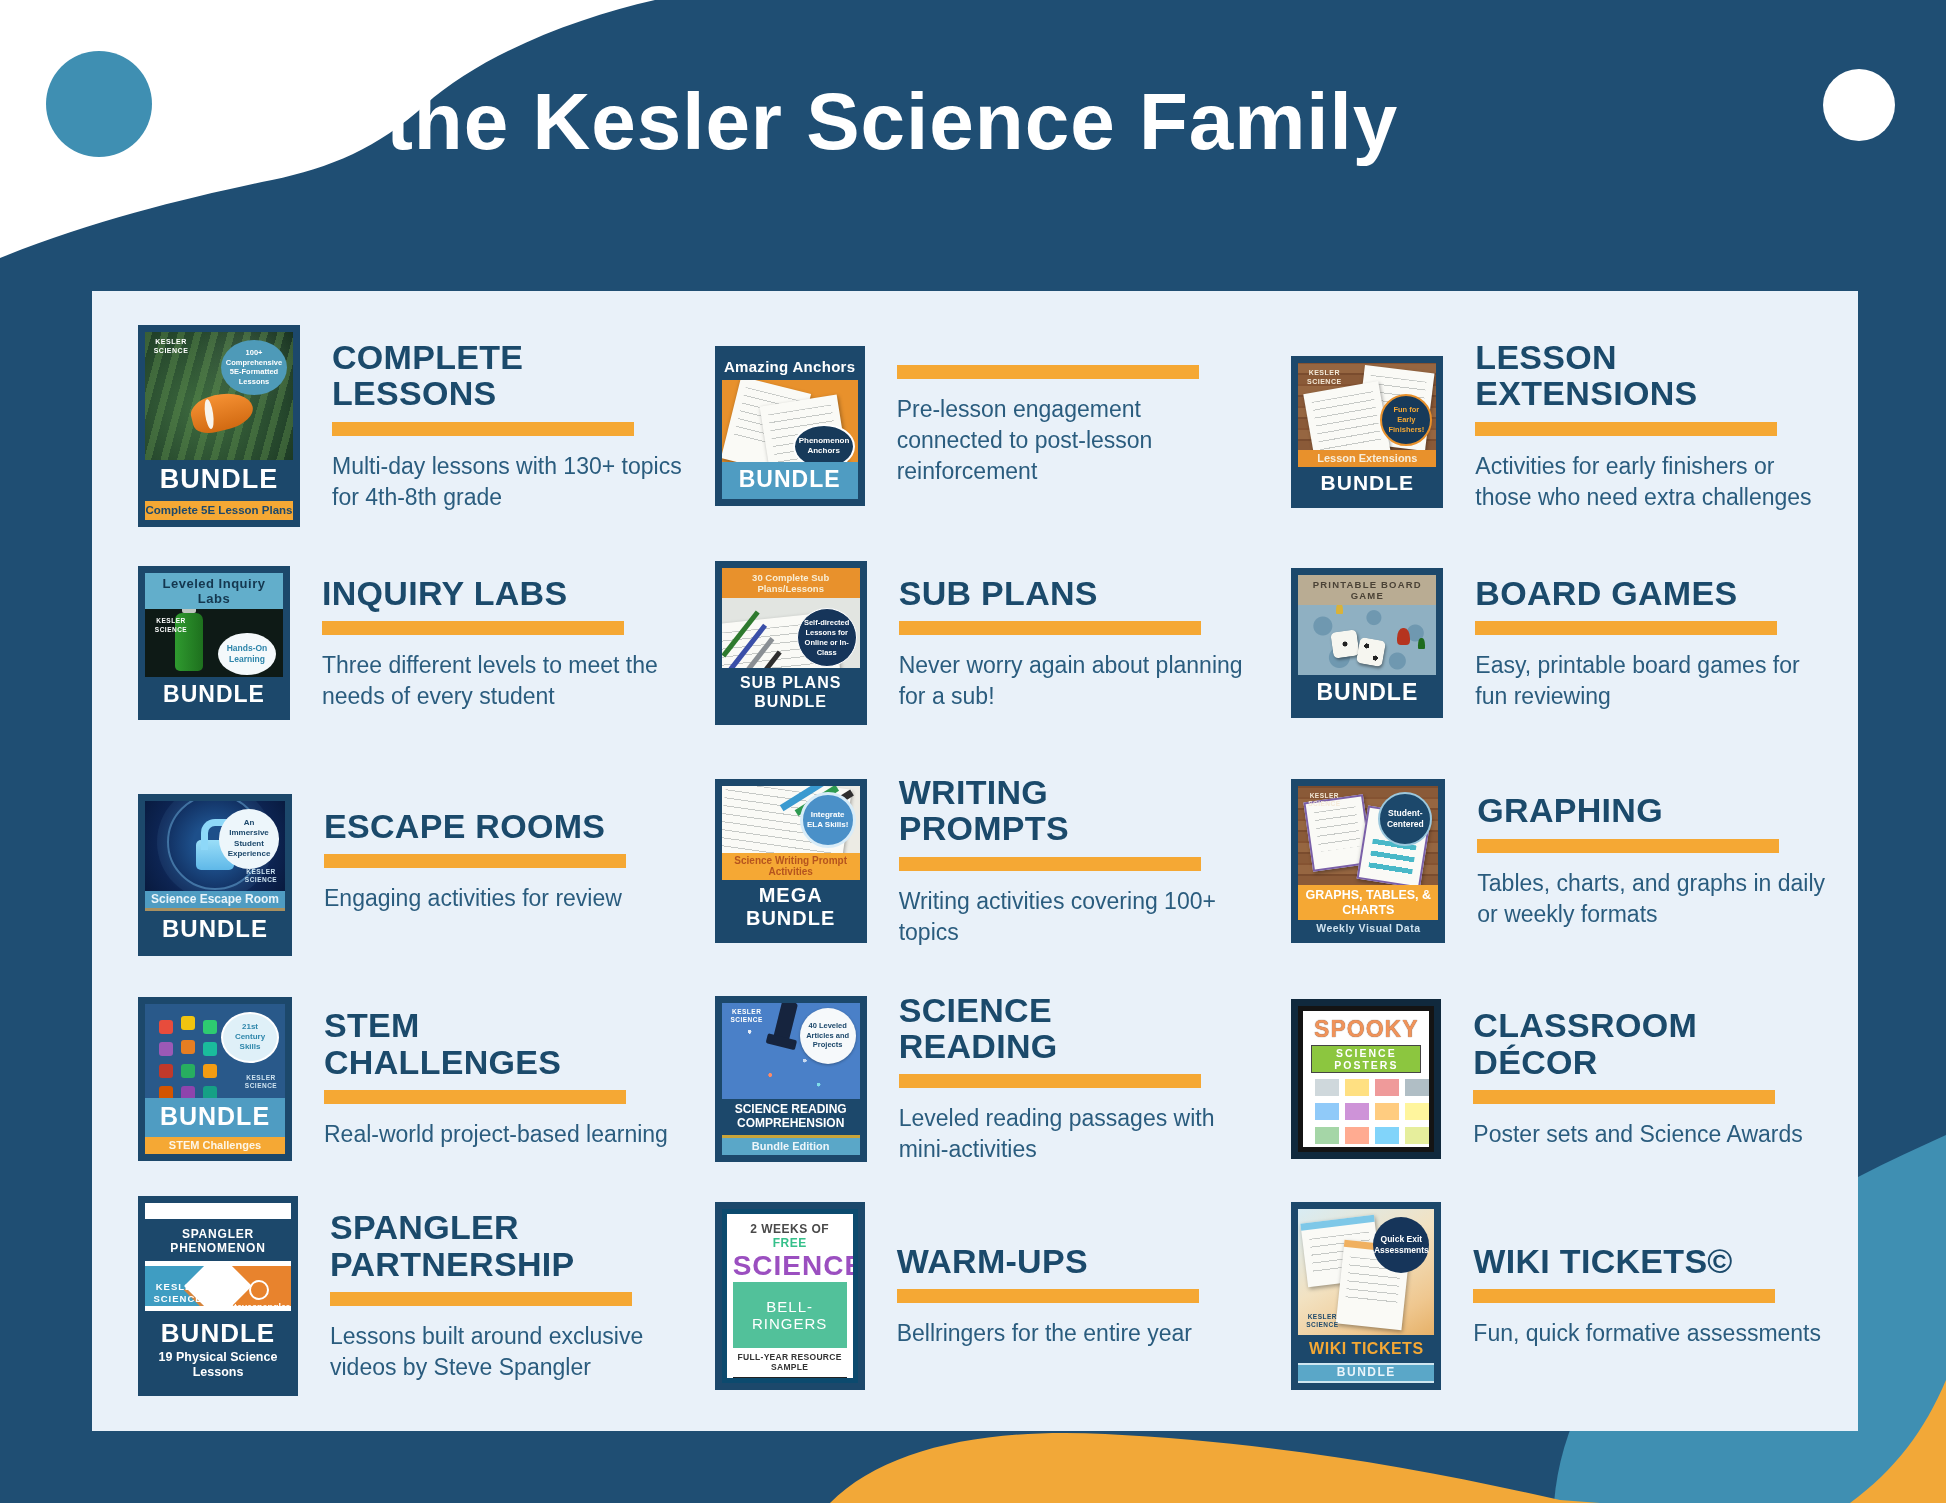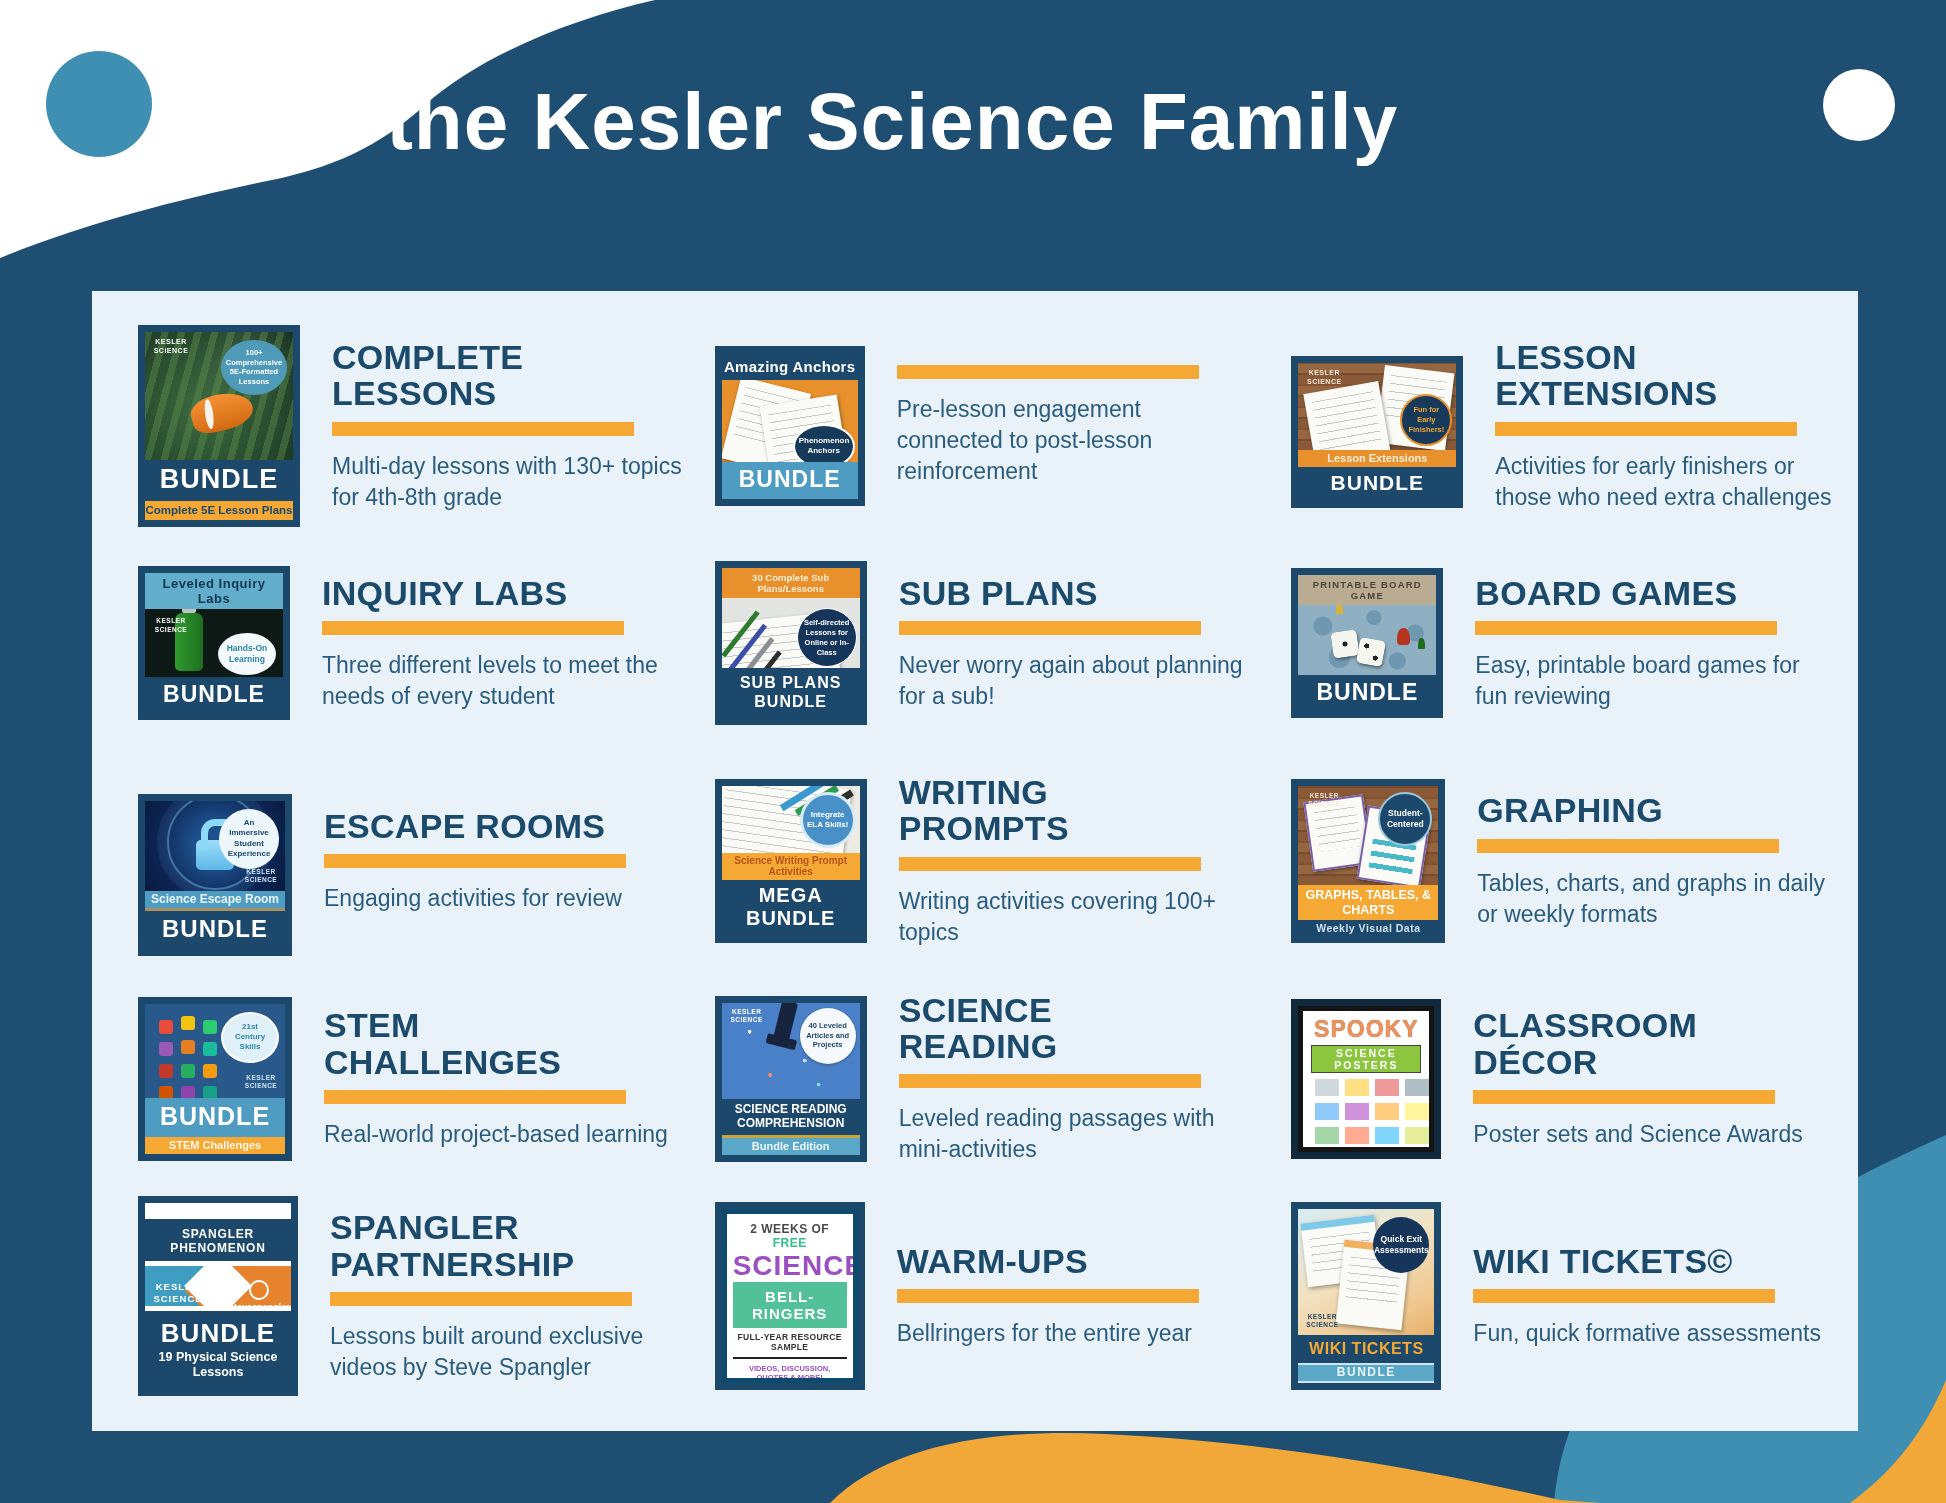--- a/index.html
+++ b/index.html
@@ -73,21 +73,21 @@
   .s2 { width:150px; height:160px; }
   .s2 .t-header { background:#1C486B; color:#fff; font-size:15px; padding:5px 2px; letter-spacing:.3px; }
   .s2 .t-body { background:#E8912C; }
   .s2 .paper1 { left:8px; top:4px; width:72px; height:84px; transform:rotate(14deg); }
   .s2 .paper2 { right:14px; bottom:-26px; width:78px; height:88px; transform:rotate(-9deg); }
   .s2 .t-badge { top:44px; right:3px; width:62px; padding:10px 4px; background:#173A5A;
       border:2px solid #fff; border-radius:50%; color:#fff; font-size:8px; }
   .s2 .t-big { background:#4F9CC2; font-size:23px; }
 
   
-  .s3 { width:172px; height:152px;margin-top:12px; }
+  .s3 { width:152px; height:152px;margin-top:12px; }
   .s3 .t-body, .s9 .t-body { background:repeating-linear-gradient(0deg,
       #8A5A38 0 9px, #7A4C2E 9px 11px, #966641 11px 20px, #855332 20px 22px); }
   .s3 .paper1 { right:6px; top:6px; width:70px; height:78px; transform:rotate(7deg); }
   .s3 .paper2 { left:12px; top:24px; width:76px; height:84px; transform:rotate(-10deg); }
   .s3 .t-corner { top:6px; left:6px; width:40px; color:#F3E9D8; font-size:7px; }
   .s3 .t-badge { bottom:4px; right:4px; width:52px; height:52px; border-radius:50%;
       background:#173A5A; border:2px solid #E8912C; color:#F5A834; font-size:7.5px;
       display:flex; align-items:center; justify-content:center; padding:3px; }
   .s3 .t-mid { background:#E8912C; color:#F7EDD9; font-weight:bold; }
   .s3 .t-big { font-size:21px; }
@@ -240,22 +240,22 @@
   .s13 .t-big { font-size:26px; padding:8px 0 2px; }
   .s13 .t-sub { background:#1C486B; color:#fff; font-size:12.5px; font-weight:bold; padding:0 0 10px; }
 
   
   .s14 { width:150px; height:188px; }
   .s14 .t-body { border:5px solid #0c4a6e; background:#fff; padding:8px 6px 5px;
       display:flex; flex-direction:column; gap:3px; text-align:center; }
   .s14 .wu1 { font-size:12px; color:#4A4A4A; font-weight:bold; letter-spacing:.5px; }
   .s14 .wu1 .free { color:#35C08A; }
   .s14 .wu2 { font-size:28px; color:#9B4FC0; font-weight:bold; letter-spacing:1px; line-height:.9; }
-  .s14 .wu3 { background:#52C19A; color:#fff; font-size:15px; font-weight:bold; letter-spacing:1px;
-      padding:6px 0; margin:1px 0; }
+  .s14 .wu3 { background:#52C19A; color:#fff; font-size:15px; font-weight:normal; letter-spacing:1px;
+      padding:16px 0; margin:1px 0; }
   .s14 .wu4 { font-size:8.5px; color:#333; font-weight:bold; letter-spacing:.3px; }
   .s14 .wu-minis { position:relative; height:36px; margin:2px 0; border:1px solid #222;
       background:linear-gradient(90deg,#8A4FC0 0 23%,#fff 23% 25%,#3AB0C8 25% 48%,#fff 48% 50%,
       #5A3A8A 50% 73%,#fff 73% 75%,#78C040 75% 100%); }
   .s14 .wu5 { font-size:7.5px; color:#9B4FC0; font-weight:bold; }
 
   
   .s15 { width:150px; height:188px; }
   .s15 .t-body { background:linear-gradient(150deg,#D8ECF4 0%,#F2E2C2 45%,#EFC78F 80%,#E6B168 100%); }
   .s15 .paper1 { left:6px; top:10px; width:74px; height:64px; transform:rotate(-7deg); border-top:7px solid #7EC8E8; }

